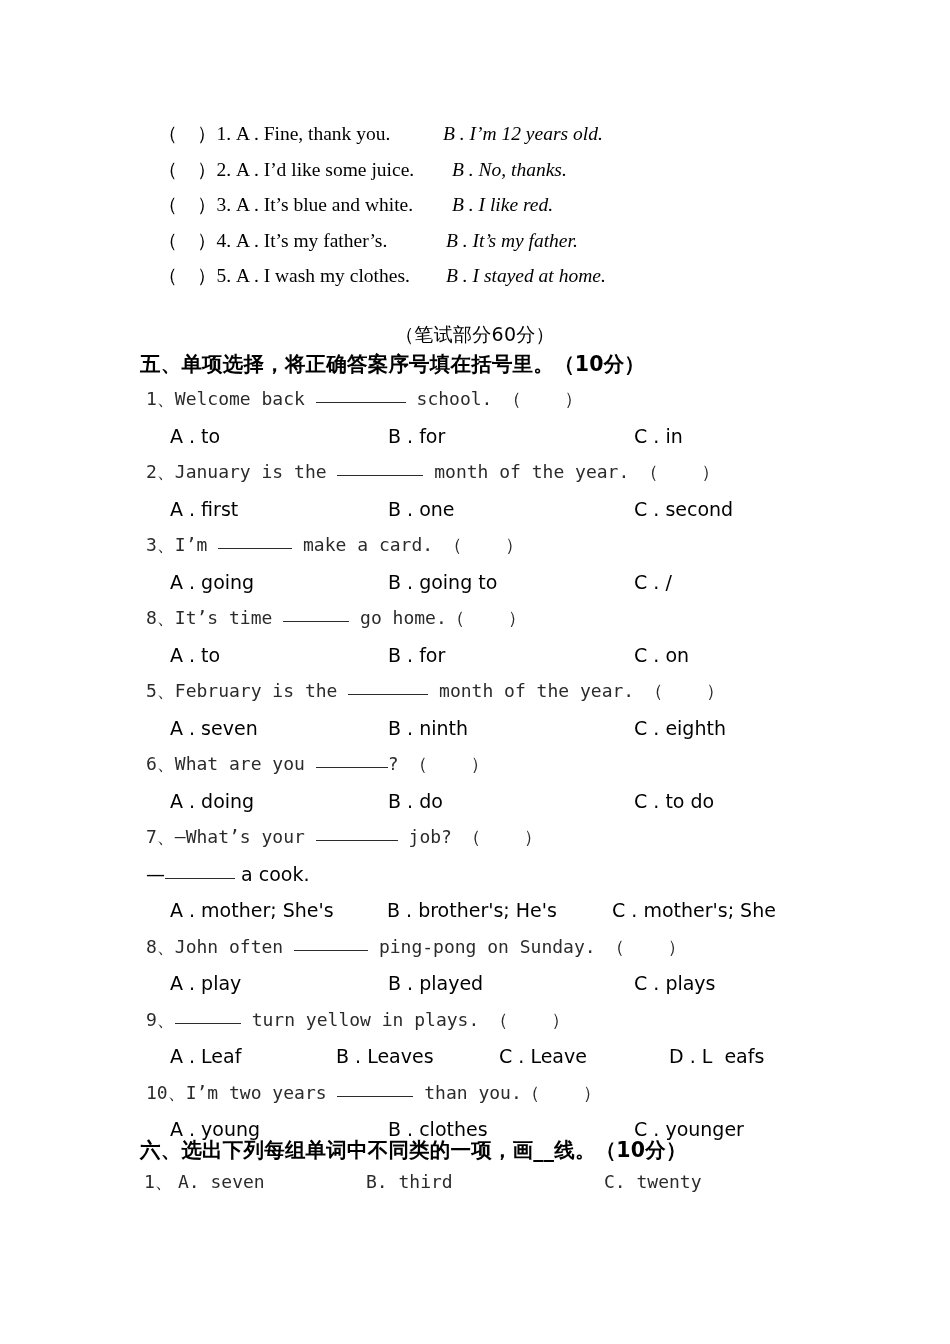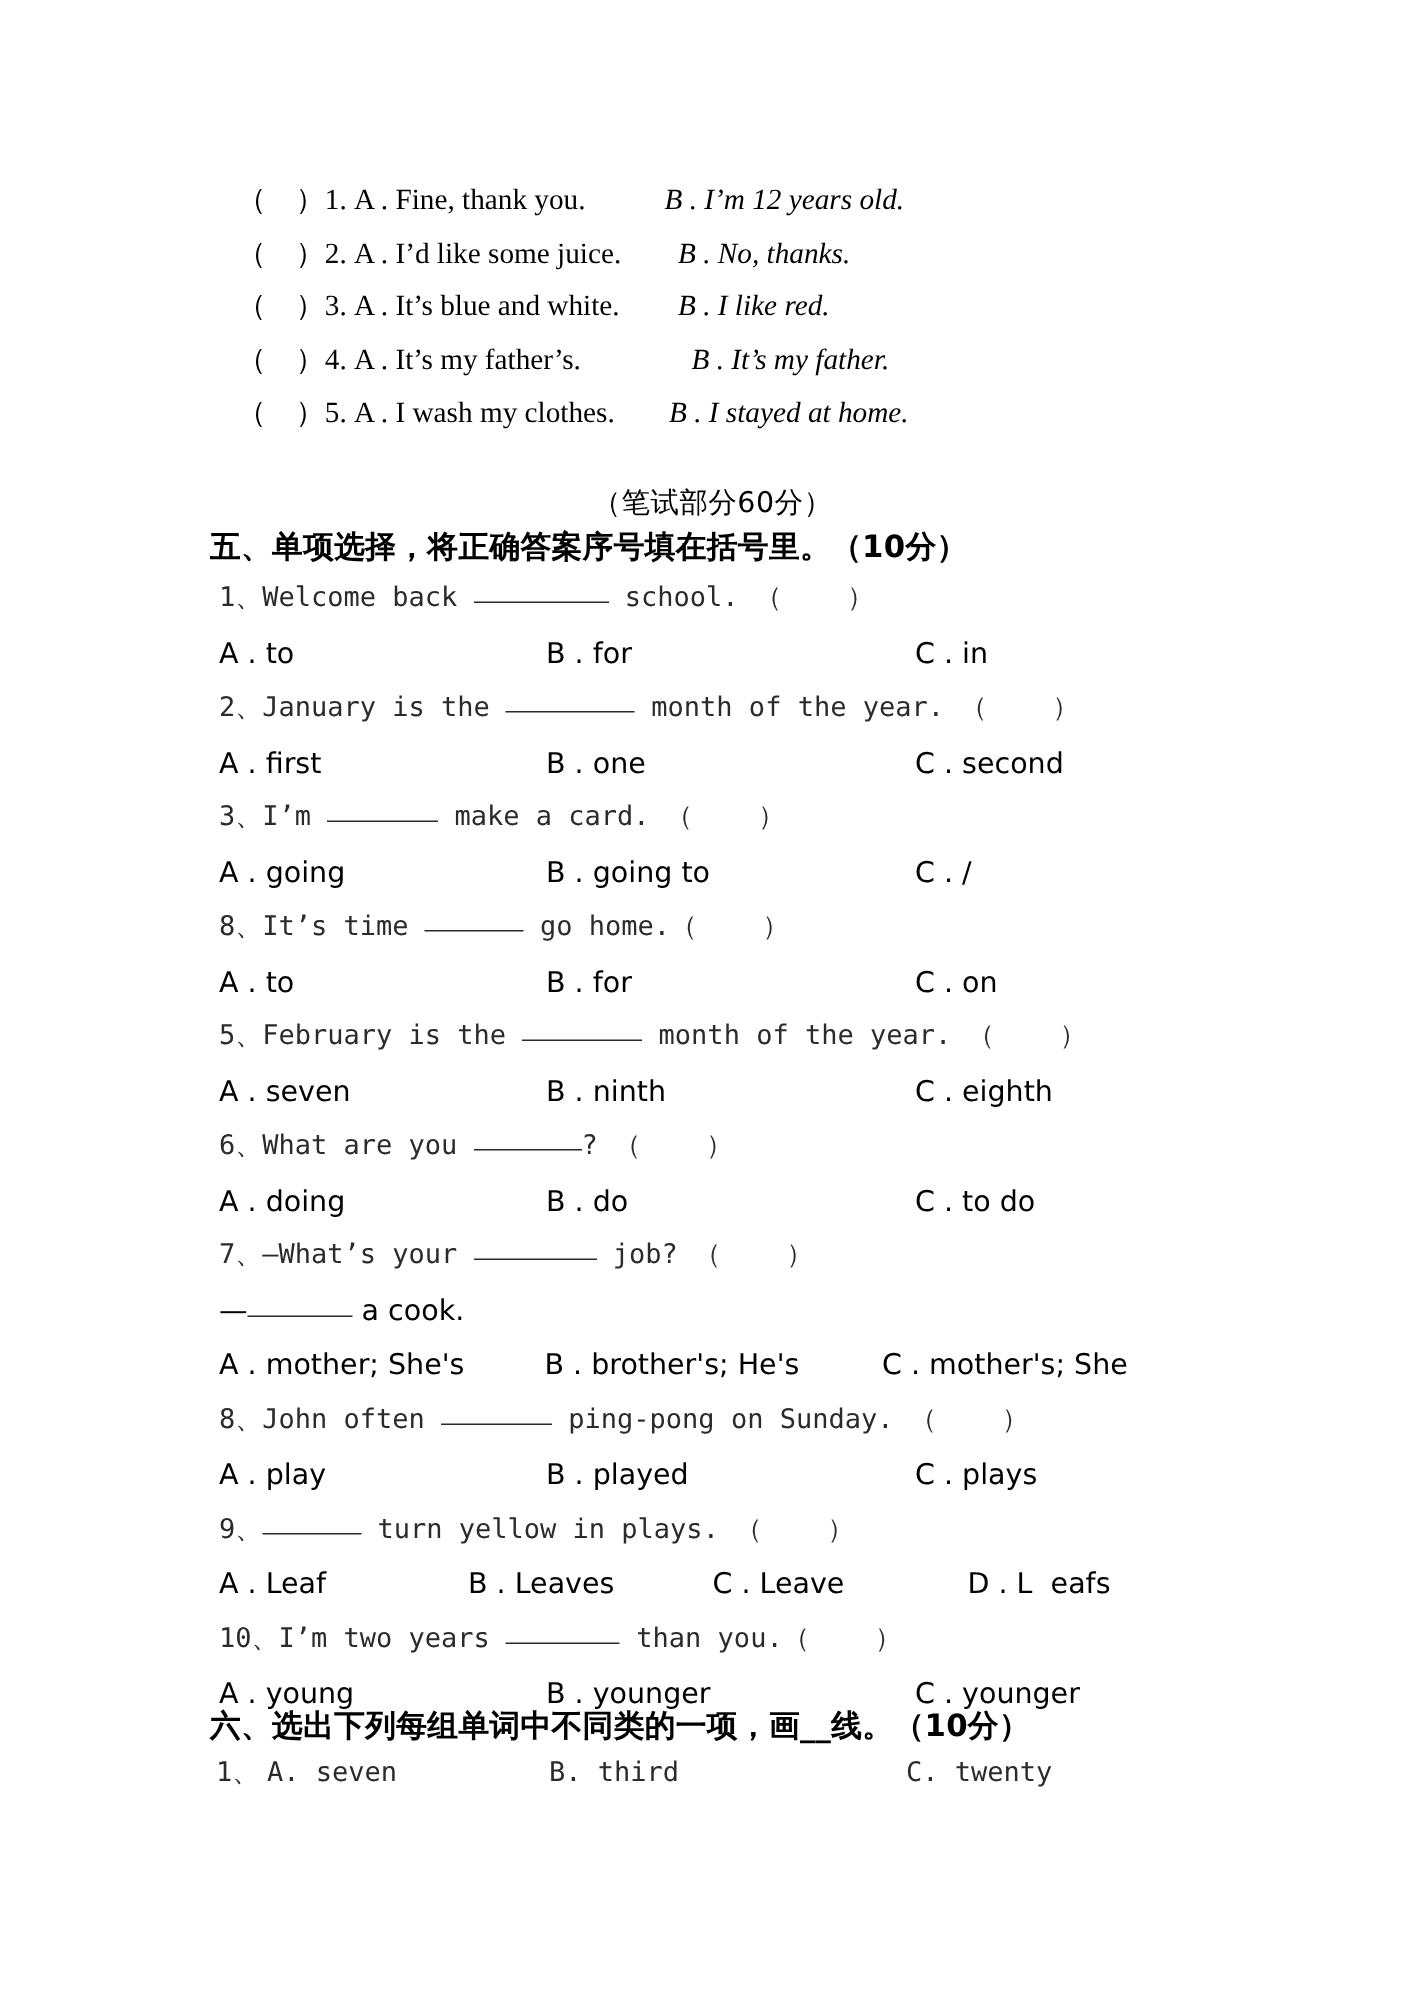--- a/index.html
+++ b/index.html
@@ -105,20 +105,21 @@
     position: relative;
     height: 36.5px;
     line-height: 36.5px;
     font-family: "DejaVu Sans", "Liberation Sans", sans-serif;
     font-size: 19px;
     white-space: pre;
   }
   .q-options .opt {
     position: absolute;
     top: 0;
+    margin-left: 24px;
   }
 
   .blank {
     display: inline-block;
     border-bottom: 1.4px solid #2b2b2b;
     vertical-align: 2px;
     height: 15px;
   }
 
   
@@ -168,21 +169,21 @@
       <span class="opt-b" style="left:306px">B . No, thanks.</span>
     </div>
 
     <div class="listen-row serif">
       <span class="opt-a"><span>（    ）</span><span>3.</span> <span>A . It’s blue and white.</span></span>
       <span class="opt-b" style="left:306px">B . I like red.</span>
     </div>
 
     <div class="listen-row serif">
       <span class="opt-a"><span>（    ）</span><span>4.</span> <span>A . It’s my father’s.</span></span>
-      <span class="opt-b" style="left:315px">B . It’s my father.</span>
+      <span class="opt-b" style="left:300px">B . It’s my father.</span>
     </div>
 
     <div class="listen-row serif">
       <span class="opt-a"><span>（    ）</span><span>5.</span> <span>A . I wash my clothes.</span></span>
       <span class="opt-b" style="left:300px">B . I stayed at home.</span>
     </div>
 
   </div>
 
   <div id="written-part-title">（笔试部分60分）</div>
@@ -252,21 +253,21 @@
     <div class="q-options">
       <span class="opt" style="left:0px">A . Leaf</span>
       <span class="opt" style="left:166px">B . Leaves</span>
       <span class="opt" style="left:329px">C . Leave</span>
       <span class="opt" style="left:499px">D . L  eafs</span>
     </div>
 
     <div class="q-stem"><span>10、I’m two years </span><span class="blank" style="width:76px"></span><span> than you.（    ）</span></div>
     <div class="q-options">
       <span class="opt" style="left:0px">A . young</span>
-      <span class="opt" style="left:218px">B . younger</span>
+      <span class="opt" style="left:218px">B . clothes</span>
       <span class="opt" style="left:464px">C . younger</span>
     </div>
 
   </div>
 
   <div class="section-heading" id="heading-six">六、选出下列每组单词中不同类的一项，画__线。（10分）</div>
 
   <div id="oddone-row">
     <span class="opt" style="left:0px">1、</span>
     <span class="opt" style="left:34px">A. seven</span>

